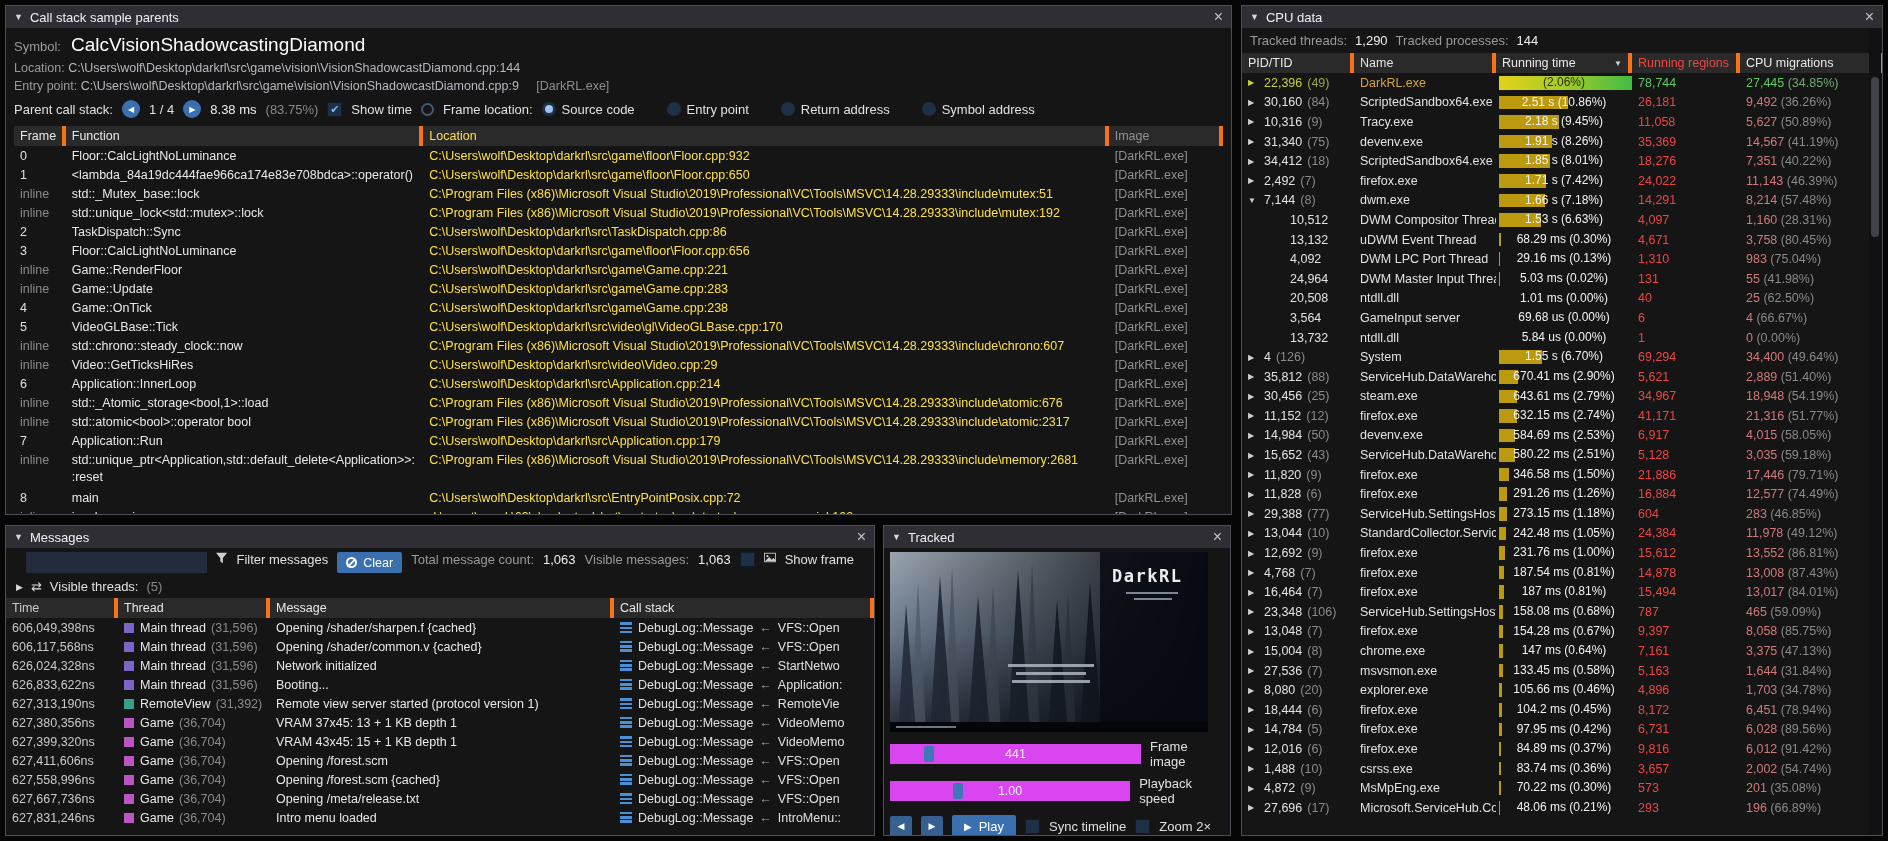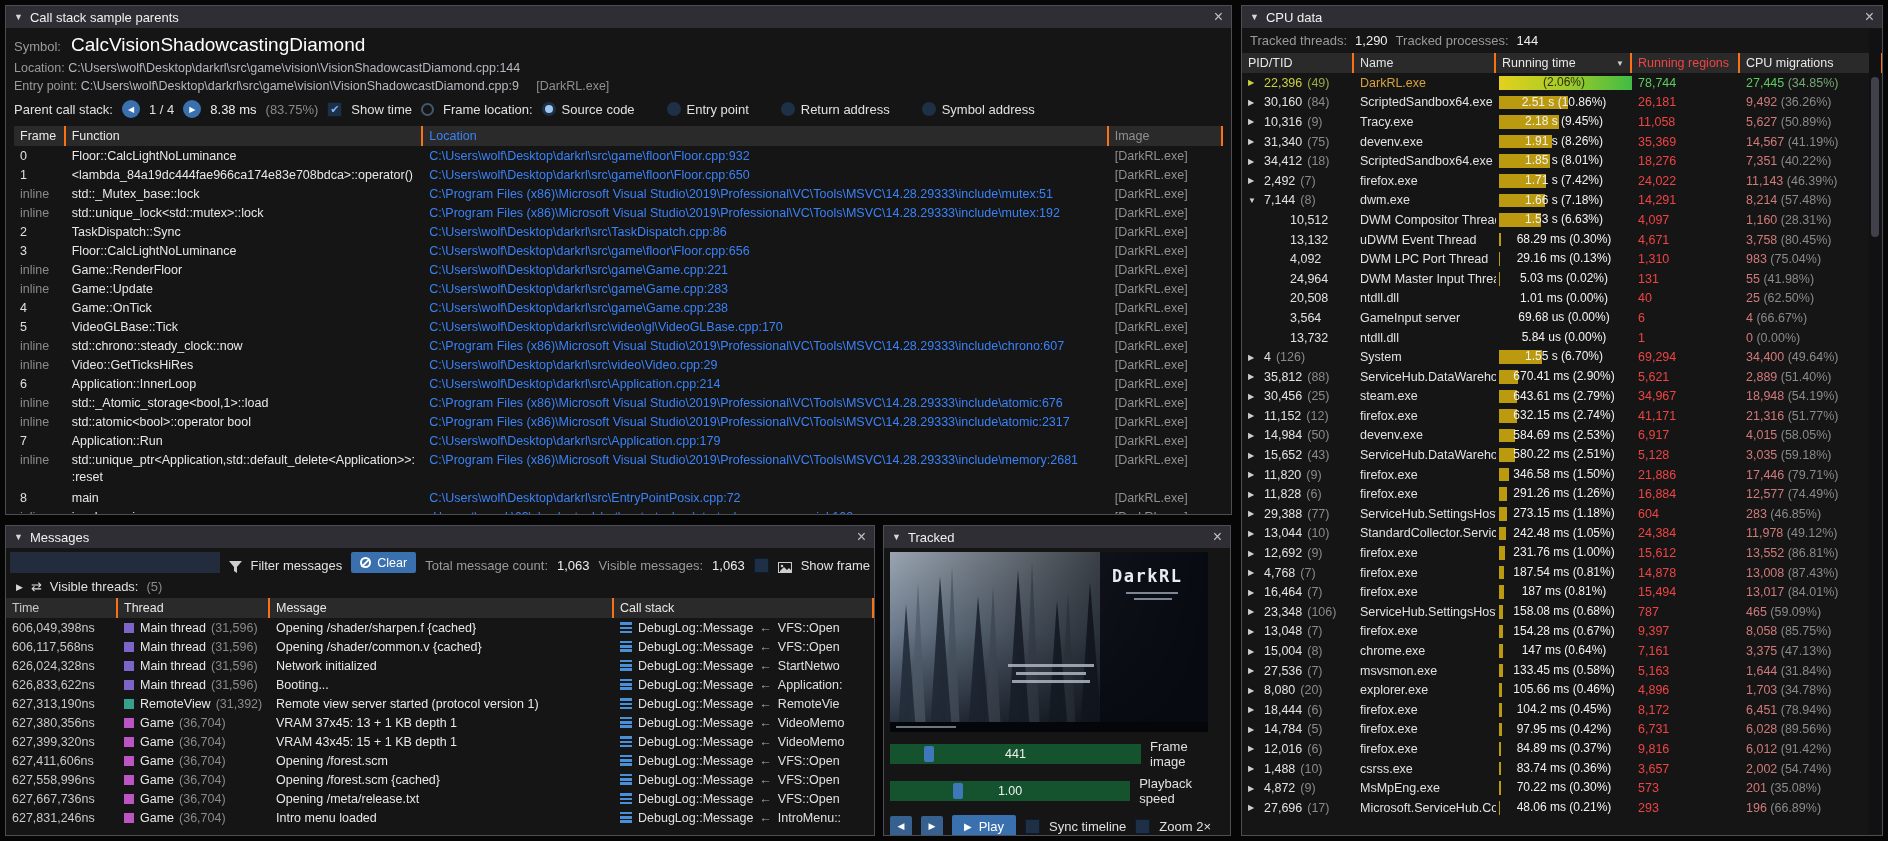--- a/index.html
+++ b/index.html
@@ -7,48 +7,48 @@
 .panel{position:absolute;background:#151515;border:1px solid #4d4d55;overflow:hidden}
 .titlebar{height:22px;background:#2e2e34;display:flex;align-items:center;gap:7px;padding:0 8px;font-size:13px;color:#f0f0f0}
 .titlebar .tri{font-size:9px;color:#d8d8d8}
 .titlebar .title{white-space:nowrap}
 .titlebar .close{margin-left:auto;color:#c2c2c2;font-size:16px;line-height:1;cursor:default}
 .lbl{color:#9a9a9a}
 .val{color:#eeeeee}
 .dim{color:#8a8a8a}
 
 .thead{display:flex;background:#2a2a2a;height:20px;align-items:center;font-size:12.5px;color:#e8e8e8}
-.thead>div{padding:0 6px;border-right:2px solid #f97316;height:100%;display:flex;align-items:center;white-space:nowrap;overflow:hidden}
+.thead>div{padding:0 6px;border-right:4px solid #f97316;height:100%;display:flex;align-items:center;white-space:nowrap;overflow:hidden}
 .trow{display:flex;font-size:12.5px;height:19px;align-items:center}
 .trow>div{padding:0 6px;overflow:hidden;white-space:nowrap;height:100%;display:flex;align-items:center}
 
 #panel-callstack{left:5px;top:5px;width:1227px;height:510px}
 .cs-body{padding:4px 8px 0}
 .sym-line{display:flex;align-items:baseline;gap:10px;margin:2px 0 5px;font-size:13px}
 .sym{color:#ffffff;font-size:19px}
 .path-line{font-size:12.5px;margin-bottom:4px;white-space:nowrap}
 .path{color:#b8b8c0}
 .imgref{color:#8f8f8f;margin-left:14px}
 .cs-controls{display:flex;align-items:center;gap:9px;font-size:13px;margin:7px 0 8px;white-space:nowrap}
 .circle-btn{width:18px;height:18px;border-radius:50%;background:#3a70ad;color:#fff;display:inline-flex;align-items:center;justify-content:center;font-size:8px;border:none}
 .cb{width:15px;height:15px;background:#1e3046;border:1px solid #101b2a;display:inline-flex;align-items:center;justify-content:center;flex:0 0 auto}
 .cb.checked::after{content:"✔";color:#7ab4f5;font-size:11px;line-height:1}
 .radio{width:14px;height:14px;border-radius:50%;background:#1e3046;display:inline-block;position:relative;flex:0 0 auto}
 .radio.sel::after{content:"";position:absolute;inset:3px;border-radius:50%;background:#9fc6f2}
 .radio-item{display:inline-flex;align-items:center;gap:6px;margin-right:4px}
 .ring{width:13px;height:13px;border-radius:50%;border:2px solid #44586e;display:inline-block}
 .c-frame{width:52px}
 .c-func{width:360px;color:#e8e8e8}
-.c-loc{width:690px;color:#3b82f6}
+.c-loc{width:690px;color:#fde047}
 .c-img{width:115px;color:#909090}
 .trow.wrap{height:38px}
 .trow.wrap>div{white-space:normal;display:block;padding-top:2px;line-height:1.35;overflow-wrap:anywhere}
 
 #panel-messages{left:5px;top:525px;width:870px;height:311px}
-.msg-controls{display:flex;align-items:flex-end;gap:9px;padding:4px 4px;font-size:13px;white-space:nowrap;overflow:hidden}
+.msg-controls{display:flex;align-items:flex-start;gap:9px;padding:4px 20px;font-size:13px;white-space:nowrap;overflow:hidden}
 .filter-input{width:210px;height:21px;background:#222c3c;border:none;color:#e0e0e0;padding:0 6px;font-size:12.5px;font-family:"Liberation Sans",sans-serif}
 .btn-blue{background:#3a70ad;color:#fff;border:none;border-radius:2px;height:21px;padding:0 9px;font-size:12.5px;display:inline-flex;align-items:center;gap:6px;font-family:"Liberation Sans",sans-serif}
 .no-ico{width:11px;height:11px;border:2px solid #fff;border-radius:50%;position:relative;display:inline-block}
 .no-ico::after{content:"";position:absolute;left:-2px;top:3px;width:11px;height:2px;background:#fff;transform:rotate(-45deg)}
 .threads-row{display:flex;align-items:center;gap:8px;padding:2px 10px 4px;font-size:13px}
 .exp-small{font-size:9px;color:#d8d8d8}
 .shuffle{font-size:13px;color:#d8d8d8}
 .m-time{width:112px;color:#c9c9c9}
 .m-thread{width:152px}
 .m-msg{width:344px;color:#e8e8e8}
@@ -58,21 +58,21 @@
 .tid{color:#8a8a8a}
 .mini-list{width:12px;height:11px;margin-right:6px;flex:0 0 auto;background:linear-gradient(#4a90d8 0 2.5px,transparent 2.5px 4.5px,#4a90d8 4.5px 7px,transparent 7px 8.5px,#4a90d8 8.5px 11px)}
 .cs-root{color:#e0e0e0}
 .cs-arrow{color:#9ab59a;margin:0 6px}
 .cs-target{color:#e0e0e0}
 
 #panel-playback{left:883px;top:525px;width:348px;height:311px}
 .pb-body{padding:4px 6px}
 .pb-img{width:318px;height:180px;display:block}
 .slider-row{display:flex;align-items:center;gap:9px;margin-top:7px;font-size:13px}
-.slider{position:relative;width:260px;height:20px;background:#14532d}
+.slider{position:relative;width:260px;height:20px;background:#d946ef}
 .grab{position:absolute;top:2px;width:10px;height:16px;background:#3f78b8;border-radius:2px}
 .sval{position:absolute;inset:0;display:flex;align-items:center;justify-content:center;font-size:12.5px;color:#f0f0f0}
 .pb-buttons{display:flex;align-items:center;gap:9px;margin-top:9px;font-size:13px}
 .sq-btn{width:22px;height:21px;background:#35608f;color:#fff;border:none;border-radius:2px;font-size:9px;display:inline-flex;align-items:center;justify-content:center}
 .play-btn{background:#3a70ad;color:#fff;border:none;border-radius:2px;height:22px;padding:0 12px;font-size:13px;display:inline-flex;align-items:center;gap:7px;font-family:"Liberation Sans",sans-serif}
 .play-ico{font-size:10px}
 
 #panel-cpu{left:1241px;top:5px;width:642px;height:831px}
 .cpu-info{display:flex;align-items:center;gap:8px;padding:5px 8px;font-size:13px}
 .cpu-rows .trow{height:19.6px}

